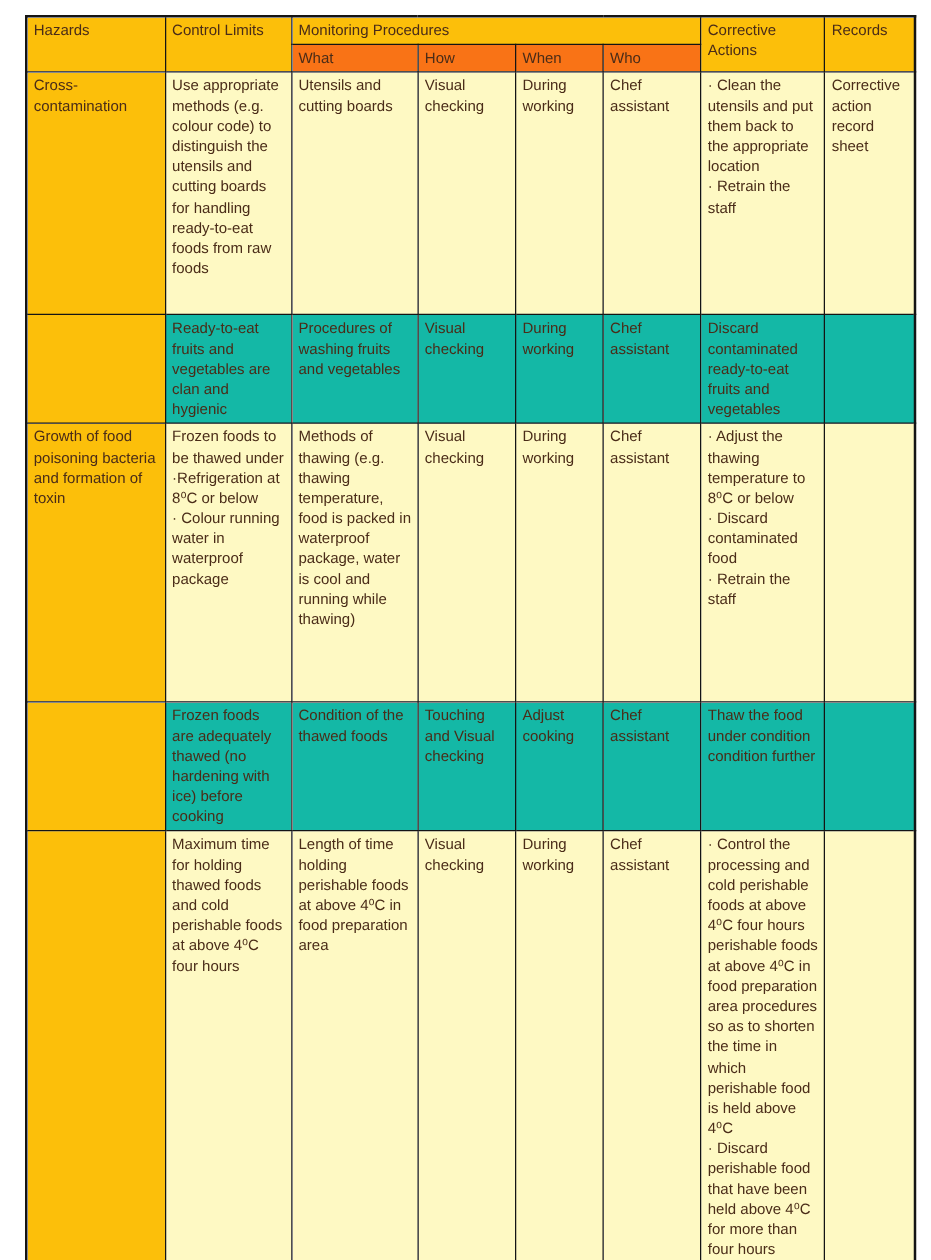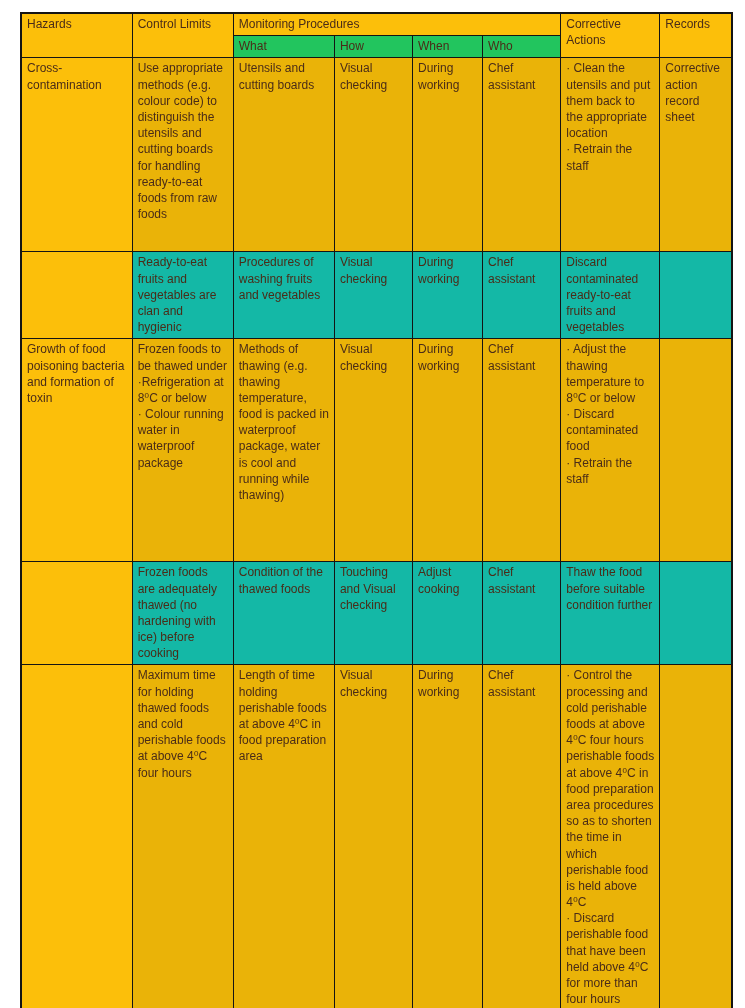--- a/index.html
+++ b/index.html
@@ -45,31 +45,31 @@
   col.c-when    { width: 70px; }
   col.c-who     { width: 78px; }
   col.c-corr    { width: 99px; }
   col.c-records { width: 72px; }
 
   
   tr.header-row-top { height: 17px; }
   tr.header-row-sub { height: 19px; }
   .hdr-orange { background: #fcbf0a; }
   .hdr-monitoring { text-align: center; }
-  .hdr-sub { background: #22c55e; }
+  .hdr-sub { background: #f97316; }
 
   
   tr.row-1 { height: 194px; }
   tr.row-2 { height: 85px; }
   tr.row-3 { height: 223px; }
   tr.row-4 { height: 97px; }
   tr.row-5 { height: 270px; }
 
   td.hazard-col { background: #fcbf0a; }
-  tr.tone-cream td { background: #eab308; }
+  tr.tone-cream td { background: #fef9c3; }
   tr.tone-amber td { background: #14b8a6; }
   tr.tone-cream td.hazard-col,
   tr.tone-amber td.hazard-col { background: #fcbf0a; }
 </style>
 </head>
 <body>
 
 <div class="page">
   <table class="haccp">
     <colgroup>
@@ -133,21 +133,21 @@
 · Retrain the staff</td>
         <td></td>
       </tr>
       <tr class="row-4 tone-amber">
         <td class="hazard-col"></td>
         <td>Frozen foods are adequately thawed (no hardening with ice) before cooking</td>
         <td>Condition of the thawed foods</td>
         <td>Touching and Visual checking</td>
         <td>Adjust cooking</td>
         <td>Chef assistant</td>
-        <td>Thaw the food before suitable condition further</td>
+        <td>Thaw the food under condition condition further</td>
         <td></td>
       </tr>
       <tr class="row-5 tone-cream">
         <td class="hazard-col"></td>
         <td>Maximum time for holding thawed foods and cold perishable foods at above 4⁰C four hours</td>
         <td>Length of time holding perishable foods at above 4⁰C in food preparation area</td>
         <td>Visual checking</td>
         <td>During working</td>
         <td>Chef assistant</td>
         <td>· Control the processing and cold perishable foods at above 4⁰C four hours perishable foods at above 4⁰C in food preparation area procedures so as to shorten the time in which perishable food is held above 4⁰C

